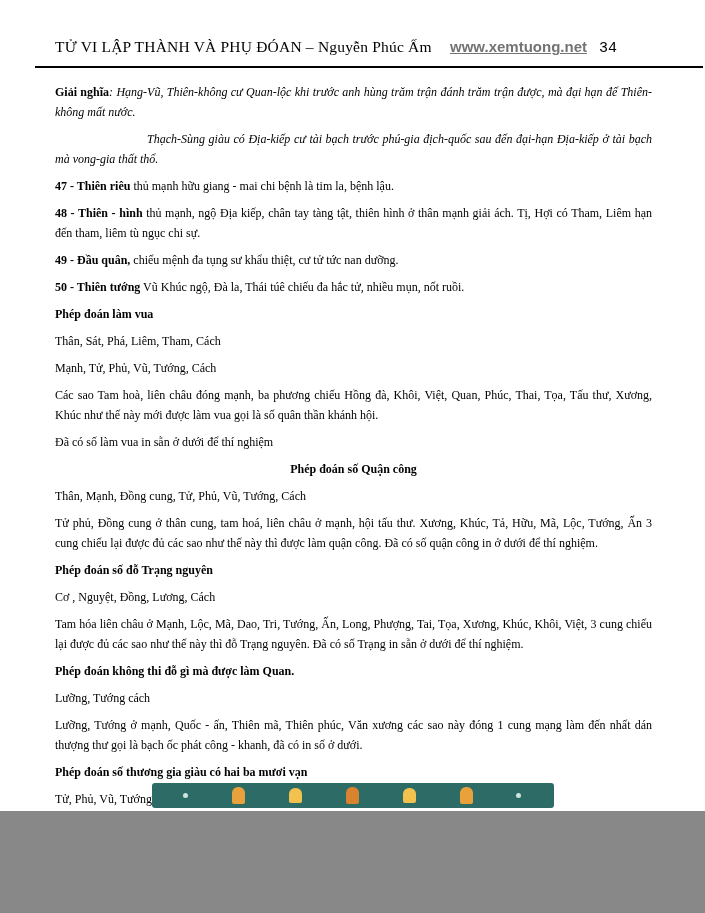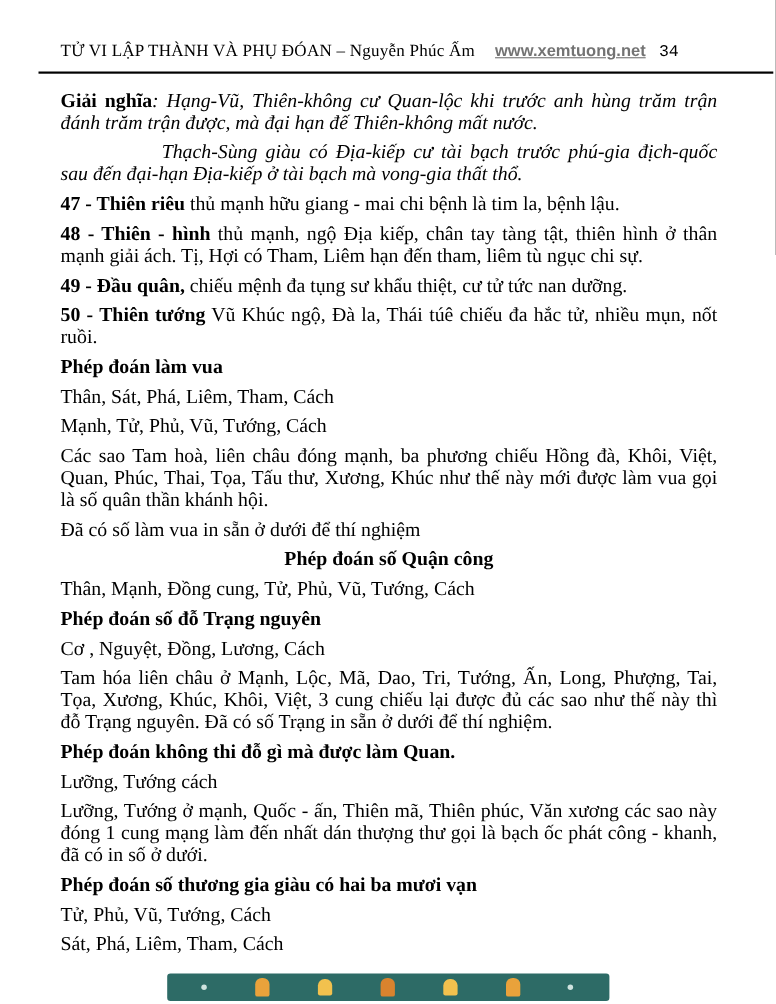--- a/index.html
+++ b/index.html
@@ -1,18 +1,18 @@
 <!DOCTYPE html>
 <html><head>
 <meta charset="utf-8">
 <style>
   html,body{margin:0;padding:0;background:#888;}
   .page{
     position:relative;
-    width:705px;height:913px;
+    width:705px;height:811px;
     margin:0 auto;
     background:#ffffff;
     font-family:"Liberation Serif","DejaVu Serif",serif;
     color:#000;
     overflow:hidden;
   }
   .header{
     display:flex;
     justify-content:space-between;
     align-items:baseline;
@@ -37,21 +37,21 @@
     margin-left:8px;
     font-family:Liberation Mono, monospace;
   }
   .rule{
     border:none;
     border-top:2px solid #000;
     margin:9px 2px 0 35px;
   }
   .body{
     padding:14px 53px 0 55px;
-    font-size:18px;
+    font-size:12px;
     line-height:20px;
   }
   .body p{margin:0 0 7px 0;}
   .para{text-align:justify;}
   .italic-para{font-style:italic;text-align:justify;}
   .indent-first{text-indent:92px;}
   .lead-bold{font-weight:bold;font-style:normal;}
   .item b{font-weight:bold;}
   .heading-center{
     font-weight:bold;
@@ -123,20 +123,21 @@
     <p class="item para"><b>50 - Thiên tướng</b><span> Vũ Khúc ngộ, Đà la, Thái túê chiếu đa hắc tử, nhiều mụn, nốt ruồi.</span></p>
 
     <p class="heading-center">Phép đoán làm vua</p>
     <p>Thân, Sát, Phá, Liêm, Tham, Cách</p>
     <p>Mạnh, Tử, Phủ, Vũ, Tướng, Cách</p>
     <p class="para">Các sao Tam hoà, liên châu đóng mạnh, ba phương chiếu Hồng đà, Khôi, Việt, Quan, Phúc, Thai, Tọa, Tấu thư, Xương, Khúc như thế này mới được làm vua gọi là số quân thần khánh hội.</p>
     <p>Đã có số làm vua in sẵn ở dưới để thí nghiệm</p>
 
     <p class="heading-left">Phép đoán số Quận công</p>
     <p>Thân, Mạnh, Đồng cung, Tử, Phủ, Vũ, Tướng, Cách</p>
+    <p class="para">Tử phủ, Đồng cung ở thân cung, tam hoá, liên châu ở mạnh, hội tấu thư. Xương, Khúc, Tả, Hữu, Mã, Lộc, Tướng, Ấn 3 cung chiếu lại được đủ các sao như thế này thì được làm quận công. Đã có số quận công in ở dưới để thí nghiệm.</p>
 
     <p class="heading-center">Phép đoán số đỗ Trạng nguyên</p>
     <p>Cơ , Nguyệt, Đồng, Lương, Cách</p>
     <p class="para">Tam hóa liên châu ở Mạnh, Lộc, Mã, Dao, Tri, Tướng, Ấn, Long, Phượng, Tai, Tọa, Xương, Khúc, Khôi, Việt, 3 cung chiếu lại được đủ các sao như thế này thì đỗ Trạng nguyên. Đã có số Trạng in sẵn ở dưới để thí nghiệm.</p>
 
     <p class="heading-center">Phép đoán không thi đỗ gì mà được làm Quan.</p>
     <p>Lưỡng, Tướng cách</p>
     <p class="para">Lưỡng, Tướng ở mạnh, Quốc - ấn, Thiên mã, Thiên phúc, Văn xương các sao này đóng 1 cung mạng làm đến nhất dán thượng thư gọi là bạch ốc phát công - khanh, đã có in số ở dưới.</p>
 
     <p class="heading-center">Phép đoán số thương gia giàu có hai ba mươi vạn</p>

